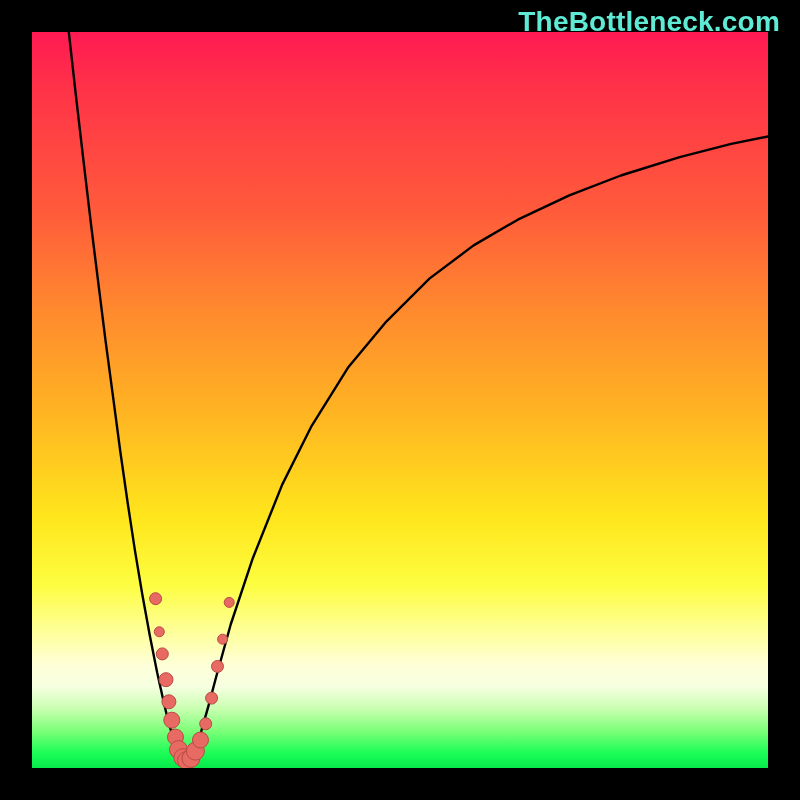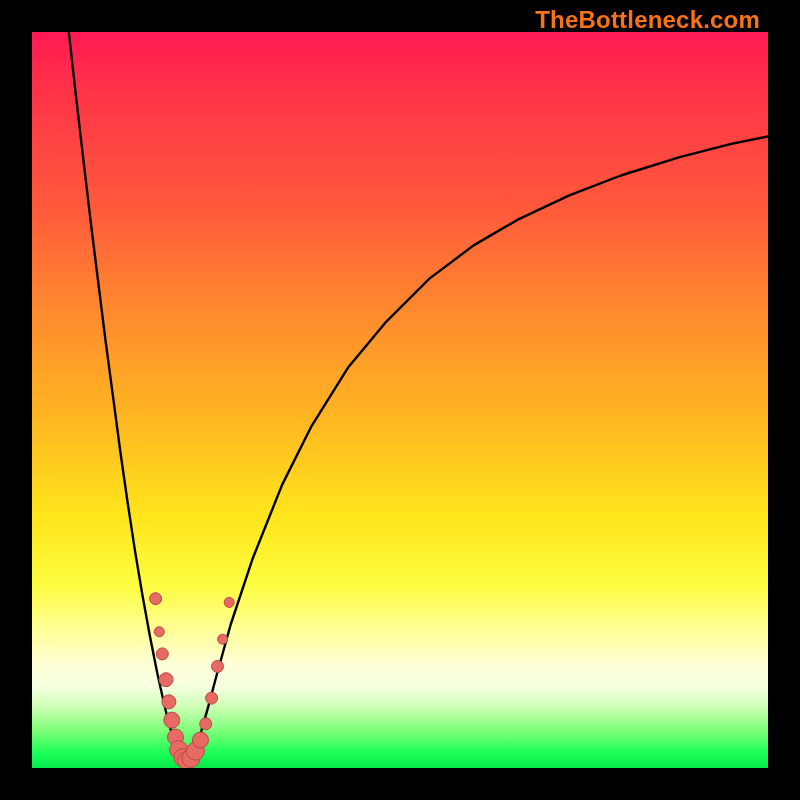--- a/index.html
+++ b/index.html
@@ -41,23 +41,23 @@
       #f5ffe0 89%,
       #c8ffb0 92%,
       #7bff78 95%,
       #1bfd56 98%,
       #06e94a 100%
     );
   }
   .watermark {
     position: absolute;
     top: 6px;
-    right: 40px;
-    color: #f97316;
-    font-size: 24px;
+    right: 20px;
+    color: #5eead4;
+    font-size: 28px;
     font-weight: 600;
     letter-spacing: 0.2px;
     user-select: none;
   }
   svg.curve {
     position: absolute;
     inset: 0;
   }
   .curve-line {
     fill: none;

